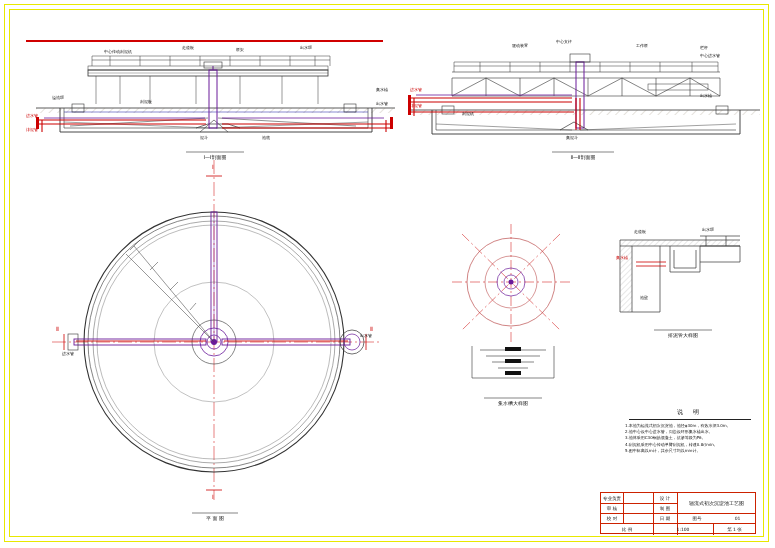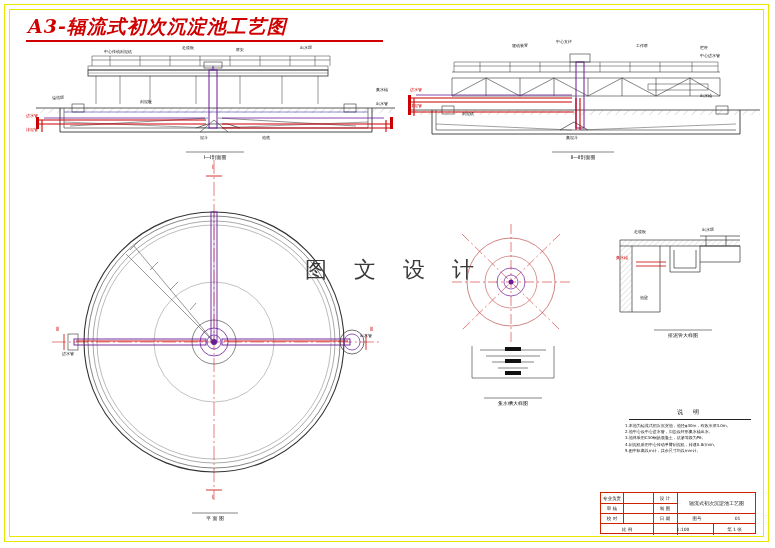--- a/index.html
+++ b/index.html
@@ -26,24 +26,22 @@
   .cap{position:absolute;font-size:5px;color:#111;white-space:nowrap;text-align:center;}
 </style>
 </head>
 <body>
 
 <div class="page">
 
   <div class="outer-border"></div>
   <div class="inner-border"></div>
 
-  <div class="title">A3-辐流式初次沉淀池工艺图</div>
   <div class="title-underline"></div>
 
-  <div class="watermark">图 文 设 计</div>
 
   <svg class="svgwrap" viewBox="0 0 775 548">
     <defs>
       <pattern id="hatch" width="4" height="4" patternTransform="rotate(45)" patternUnits="userSpaceOnUse">
         <line x1="0" y1="0" x2="0" y2="4" stroke="#555" stroke-width="0.4"></line>
       </pattern>
       <pattern id="hatchR" width="3" height="3" patternTransform="rotate(45)" patternUnits="userSpaceOnUse">
         <line x1="0" y1="0" x2="0" y2="3" stroke="#b03030" stroke-width="0.4"></line>
       </pattern>
       <pattern id="ground" width="6" height="6" patternTransform="rotate(45)" patternUnits="userSpaceOnUse">

